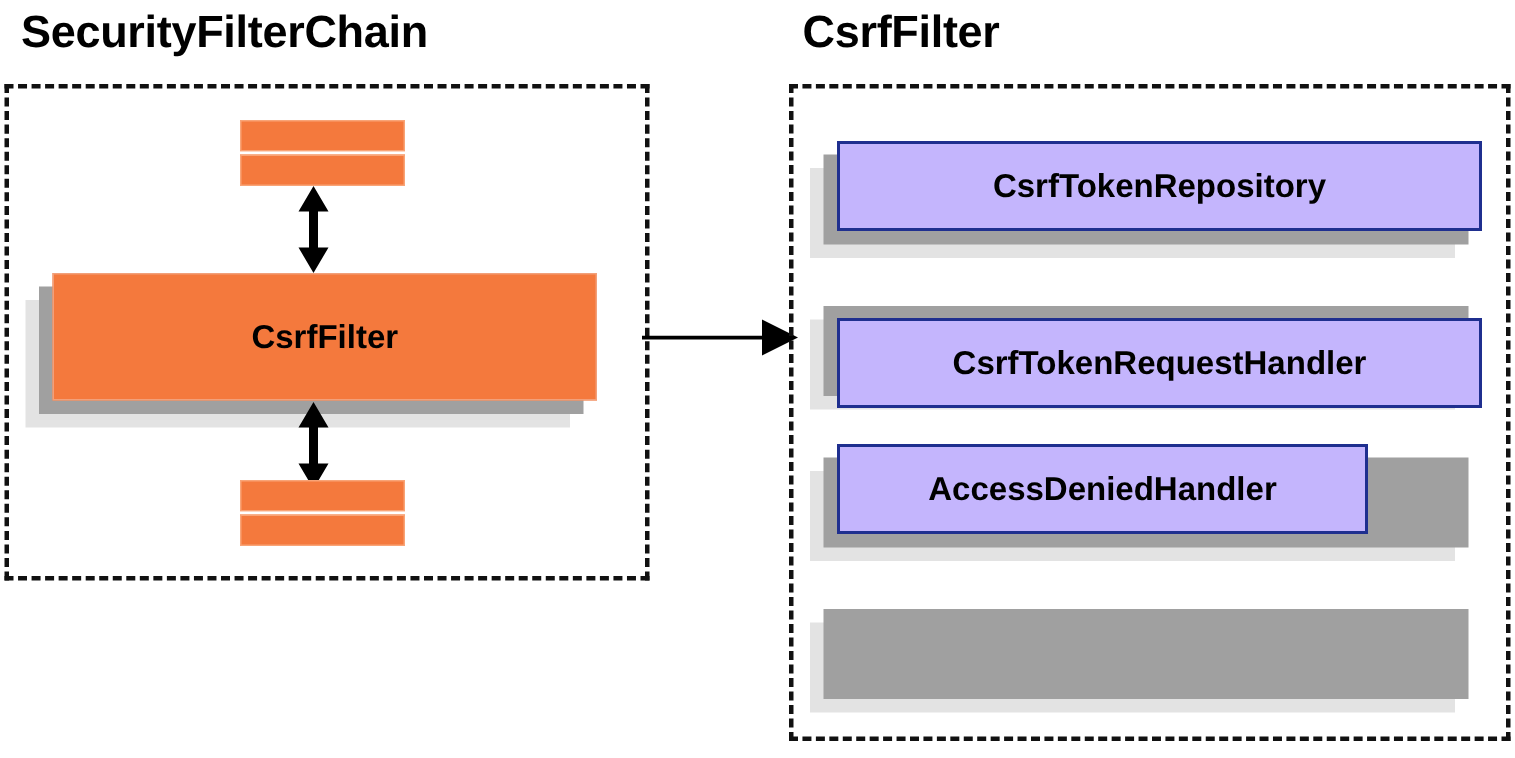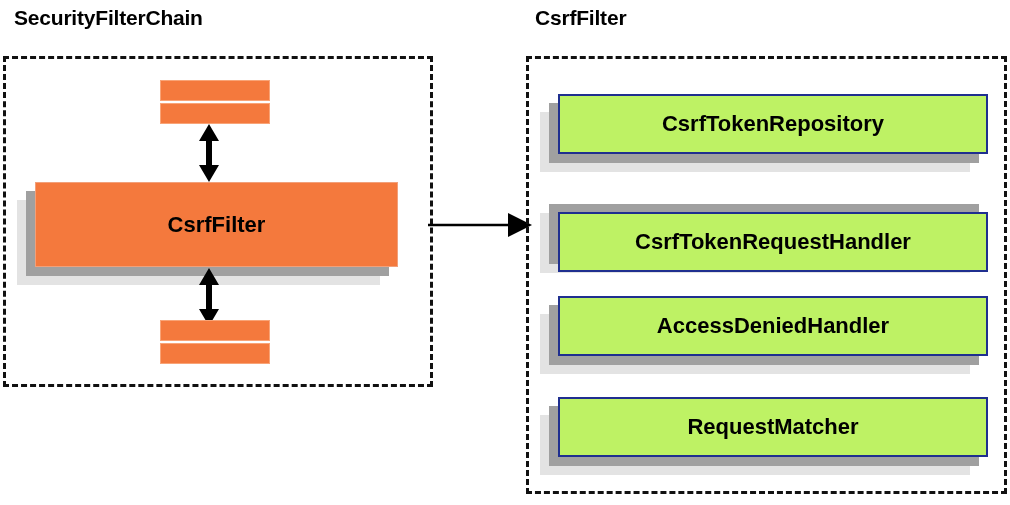--- a/index.html
+++ b/index.html
@@ -16,21 +16,21 @@
     position: relative;
     width: 1010px;
     height: 505px;
     background: #ffffff;
     overflow: hidden;
   }
 
   
   .panel-title {
     position: absolute;
-    font-size: 21px;
+    font-size: 30px;
     font-weight: bold;
     color: #000000;
     letter-spacing: -0.2px;
     white-space: nowrap;
     line-height: 1;
   }
   #title-left  { left: 14px;  top: 7px; }
   #title-right { left: 535px; top: 7px; }
 
   
@@ -83,21 +83,21 @@
     font-size: 22px;
     font-weight: bold;
     color: #000000;
     white-space: nowrap;
   }
 
   
   .blue-box {
     position: absolute;
     box-sizing: border-box;
-    background: #bef264;
+    background: #c4b5fd;
     border: 2px solid #1f2f8f;
     display: flex;
     align-items: center;
     justify-content: center;
     text-align: right;
   }
   .blue-box .box-label {
     font-size: 22px;
     font-weight: bold;
     color: #000000;
@@ -157,23 +157,20 @@
   </div>
 
   <div class="shadow-far" style="left:540px; top:213px; width:430px; height:60px;"></div>
   <div class="shadow-near" style="left:549px; top:204px; width:430px; height:60px;"></div>
   <div class="blue-box" style="left:558px; top:212px; width:430px; height:60px;">
     <span class="box-label">CsrfTokenRequestHandler</span>
   </div>
 
   <div class="shadow-far" style="left:540px; top:314px; width:430px; height:60px;"></div>
   <div class="shadow-near" style="left:549px; top:305px; width:430px; height:60px;"></div>
-  <div class="blue-box" style="left:558px; top:296px; width:430px; height:60px;">
+  <div class="blue-box" style="left:558px; top:296px; width:354px; height:60px;">
     <span class="box-label">AccessDeniedHandler</span>
   </div>
 
   <div class="shadow-far" style="left:540px; top:415px; width:430px; height:60px;"></div>
   <div class="shadow-near" style="left:549px; top:406px; width:430px; height:60px;"></div>
-  <div class="blue-box" style="left:558px; top:397px; width:430px; height:60px;">
-    <span class="box-label">RequestMatcher</span>
-  </div>
 
 </div>
 
 </body></html>

